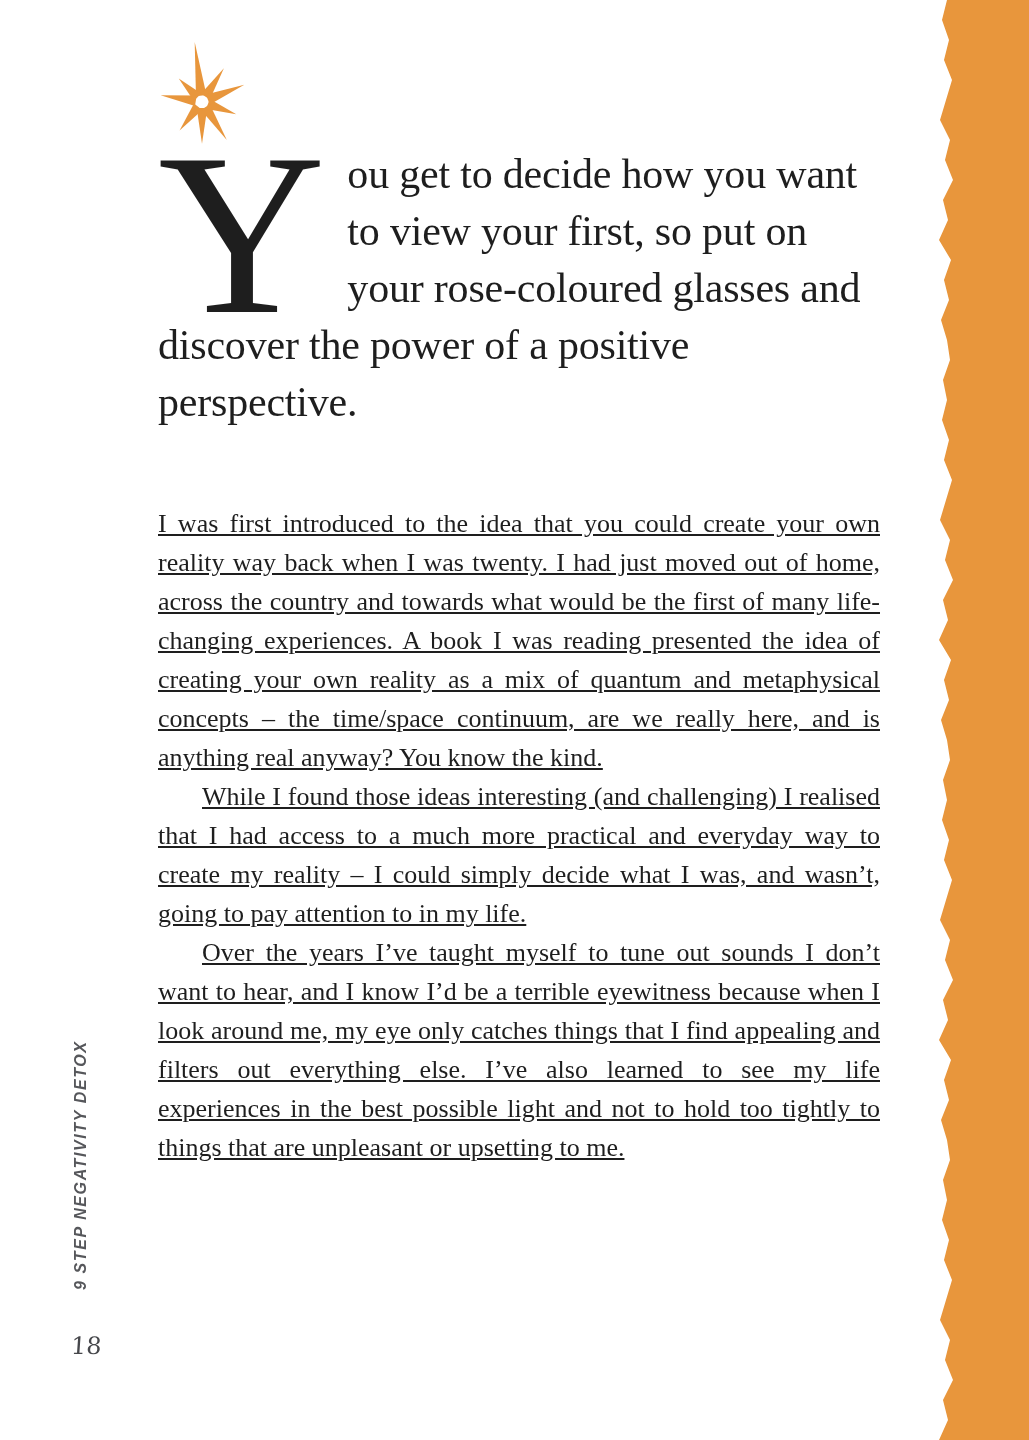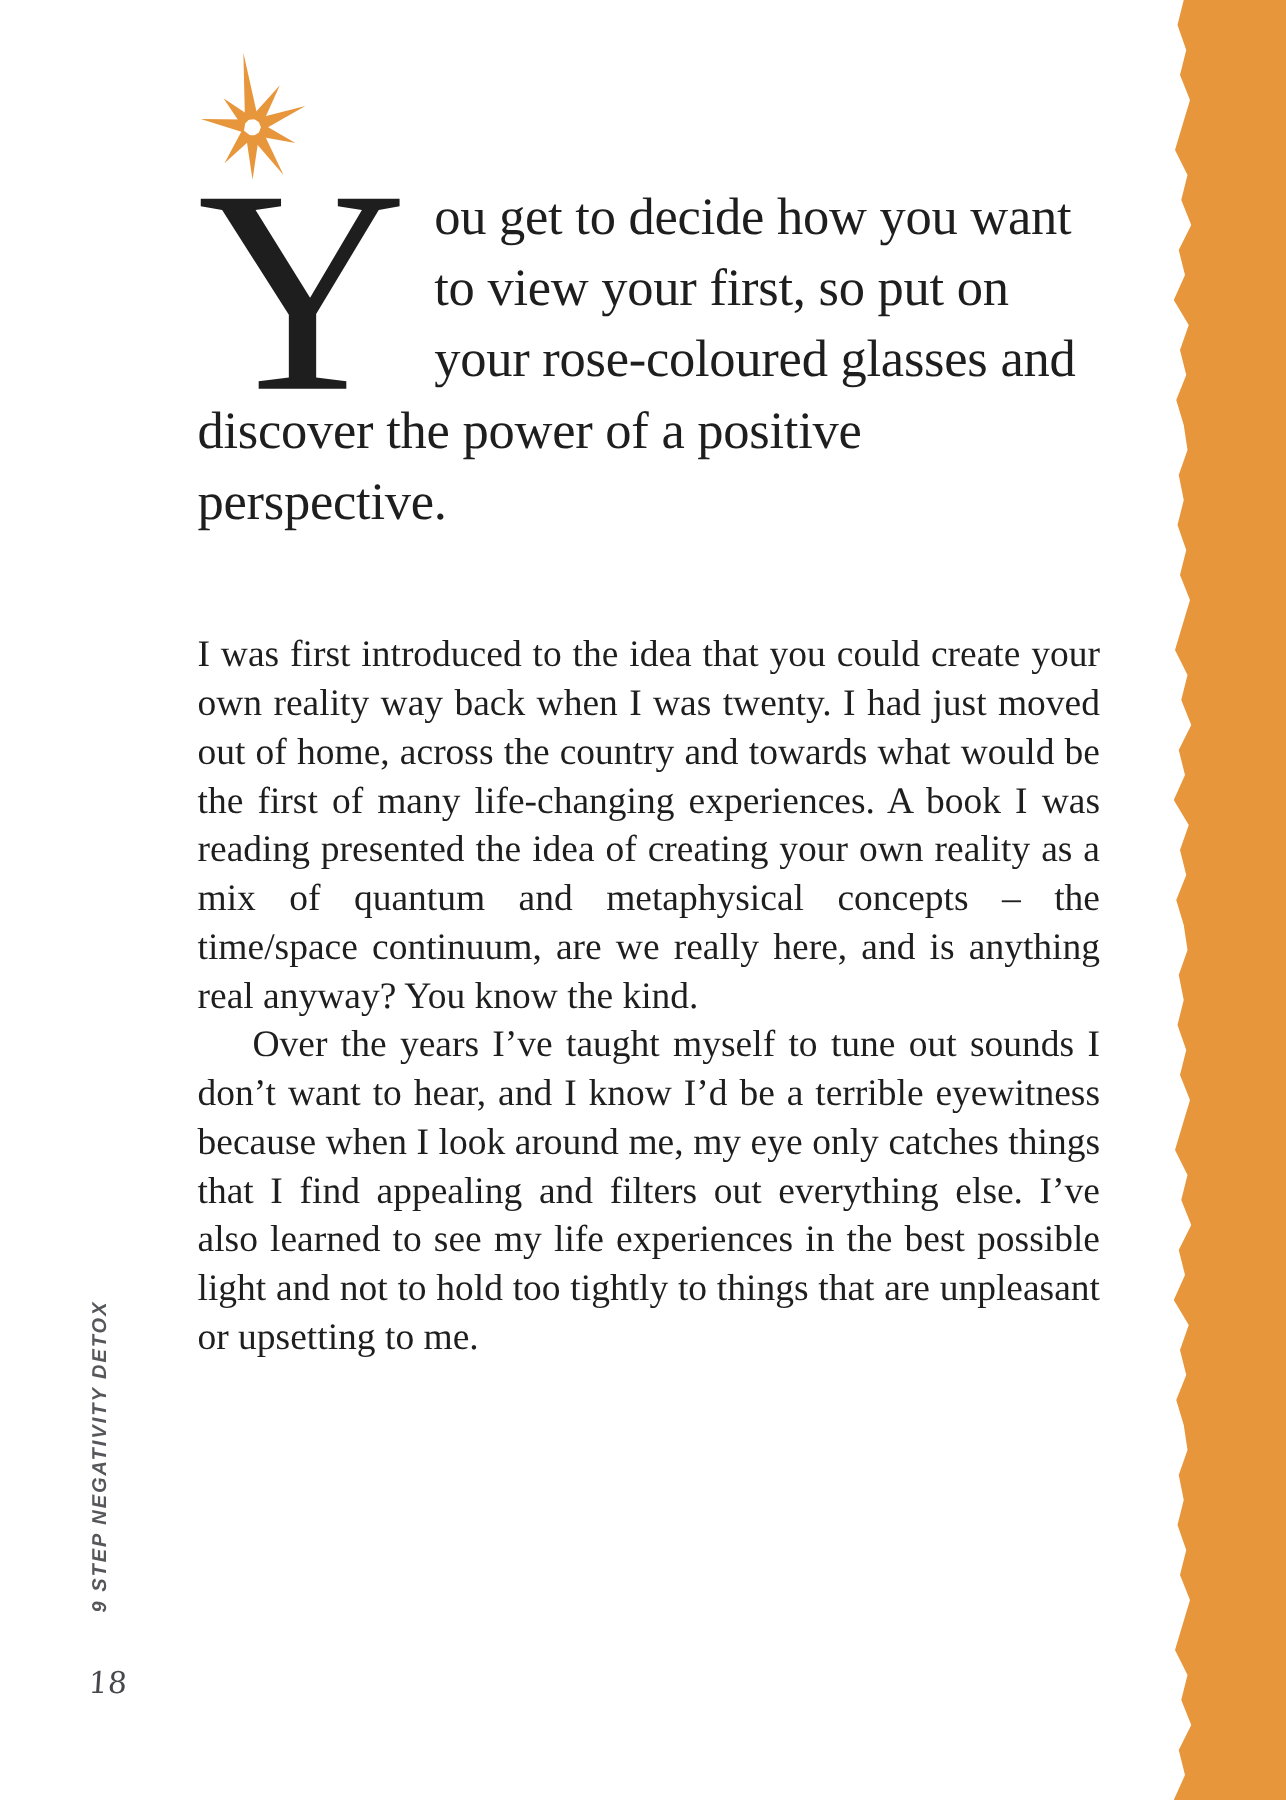--- a/index.html
+++ b/index.html
@@ -29,22 +29,23 @@
   }
   .dropcap{
     float:left;
     font-size:232px;line-height:167px;
     padding:4px 22px 0 0;
     color:var(--text);
   }
   
   .bodycopy{
     position:absolute;left:158px;top:504px;width:722px;
-    font-size:30px;line-height:39px;color:var(--text);
+    font-size:26px;line-height:39px;color:var(--text);
     text-align:justify;
+    text-decoration:underline;
   }
   .para{margin:0;}
   .para.indent{text-indent:44px;}
   
   .sidebar-text{
     position:absolute;left:72px;top:1290px;
     transform:rotate(-90deg);transform-origin:0 0;
     white-space:nowrap;
     font-family:"Liberation Sans", sans-serif;
     font-style:italic;font-weight:700;
@@ -81,20 +82,21 @@
       <polygon points="14.6,62.8 52.3,74.6 54.1,63.2" fill="var(--accent)"></polygon>
       <polygon points="34.5,44.5 51.0,69.2 59.2,61.0" fill="var(--accent)"></polygon>
     </svg>
 
   <div class="heading">
     <span class="dropcap">Y</span><span>ou get to decide how you want to view your first, so put on your rose-coloured glasses and discover the power of a positive perspective.</span>
   </div>
 
   <div class="bodycopy">
     <p class="para">I was first introduced to the idea that you could create your own reality way back when I was twenty. I had just moved out of home, across the country and towards what would be the first of many life-changing experiences. A book I was reading presented the idea of creating your own reality as a mix of quantum and metaphysical concepts – the time/space continuum, are we really here, and is anything real anyway? You know the kind.</p>
+    <p class="para indent">While I found those ideas interesting (and challenging) I realised that I had access to a much more practical and everyday way to create my reality – I could simply decide what I was, and wasn’t, going to pay attention to in my life.</p>
     <p class="para indent">Over the years I’ve taught myself to tune out sounds I don’t want to hear, and I know I’d be a terrible eyewitness because when I look around me, my eye only catches things that I find appealing and filters out everything else. I’ve also learned to see my life experiences in the best possible light and not to hold too tightly to things that are unpleasant or upsetting to me.</p>
   </div>
 
   <div class="sidebar-text">9 STEP NEGATIVITY DETOX</div>
 
   <div class="page-number">18</div>
 
   <div id="band" class="orange-band" style="clip-path: polygon(9.89% 0%, 4.4% 1.39%, 12.09% 2.78%, 6.59% 4.17%, 15.38% 5.56%, 8.79% 6.94%, 2.2% 8.33%, 13.19% 9.72%, 7.69% 11.11%, 16.48% 12.5%, 5.49% 13.89%, 10.99% 15.28%, 1.1% 16.67%, 14.29% 18.06%, 6.59% 19.44%, 12.09% 20.83%, 3.3% 22.22%, 9.89% 23.61%, 13.19% 25%, 5.49% 26.39%, 9.89% 27.78%, 4.4% 29.17%, 12.09% 30.56%, 6.59% 31.94%, 15.38% 33.33%, 8.79% 34.72%, 2.2% 36.11%, 13.19% 37.5%, 7.69% 38.89%, 16.48% 40.28%, 5.49% 41.67%, 10.99% 43.06%, 1.1% 44.44%, 14.29% 45.83%, 6.59% 47.22%, 12.09% 48.61%, 3.3% 50%, 9.89% 51.39%, 13.19% 52.78%, 5.49% 54.17%, 9.89% 55.56%, 4.4% 56.94%, 12.09% 58.33%, 6.59% 59.72%, 15.38% 61.11%, 8.79% 62.5%, 2.2% 63.89%, 13.19% 65.28%, 7.69% 66.67%, 16.48% 68.06%, 5.49% 69.44%, 10.99% 70.83%, 1.1% 72.22%, 14.29% 73.61%, 6.59% 75%, 12.09% 76.39%, 3.3% 77.78%, 9.89% 79.17%, 13.19% 80.56%, 5.49% 81.94%, 9.89% 83.33%, 4.4% 84.72%, 12.09% 86.11%, 6.59% 87.5%, 15.38% 88.89%, 8.79% 90.28%, 2.2% 91.67%, 13.19% 93.06%, 7.69% 94.44%, 16.48% 95.83%, 5.49% 97.22%, 10.99% 98.61%, 1.1% 100%, 100% 100%, 100% 0%);"></div>
 
 </div>

